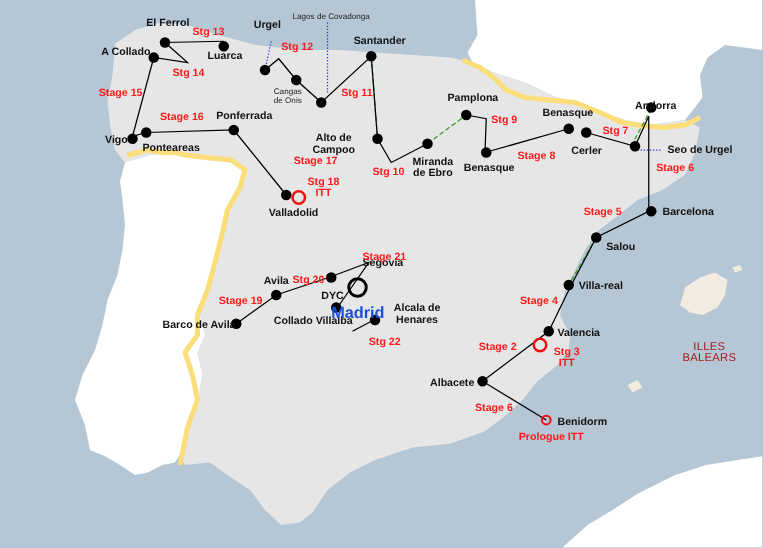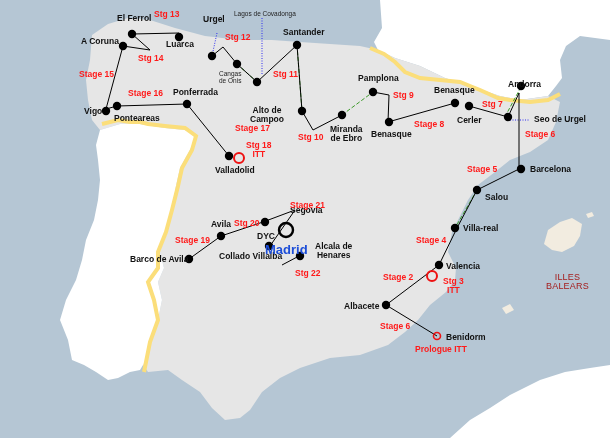--- a/index.html
+++ b/index.html
@@ -91,21 +91,21 @@
     <circle cx="300" cy="256" r="4.2"></circle>
   </g>
 
   <circle cx="239" cy="158" r="5" fill="none" stroke="#ee1111" stroke-width="2"></circle>
   <circle cx="432" cy="276" r="5" fill="none" stroke="#ee1111" stroke-width="2"></circle>
   <circle cx="437" cy="336" r="3.5" fill="none" stroke="#ee1111" stroke-width="1.6"></circle>
   <circle cx="286" cy="230" r="7" fill="none" stroke="#000" stroke-width="2.4"></circle>
 </svg>
 
 <div class="city" style="left:117px;top:14px;">El Ferrol</div>
-<div class="city" style="left:81px;top:37px;">A Coruna</div>
+<div class="city" style="left:81px;top:37px;">A Collado</div>
 <div class="city" style="left:166px;top:40px;">Luarca</div>
 <div class="city" style="left:203px;top:15px;">Urgel</div>
 <div class="city small" style="left:234px;top:10px;">Lagos de Covadonga</div>
 <div class="city small" style="left:219px;top:70px;"><span>Cangas</span><br><span>de Onis</span></div>
 <div class="city" style="left:283px;top:28px;">Santander</div>
 <div class="city" style="left:84px;top:107px;">Vigo</div>
 <div class="city" style="left:114px;top:114px;">Ponteareas</div>
 <div class="city" style="left:173px;top:88px;">Ponferrada</div>
 <div class="city" style="left:215px;top:166px;">Valladolid</div>
 <div class="city center" style="left:250px;top:106px;"><span>Alto de</span><br><span>Campoo</span></div>
@@ -136,21 +136,21 @@
 <div class="stage" style="left:443px;top:277px;"><span>Stg 3</span><br><span>ITT</span></div>
 <div class="stage" style="left:416px;top:236px;">Stage 4</div>
 <div class="stage" style="left:467px;top:165px;">Stage 5</div>
 <div class="stage" style="left:525px;top:130px;">Stage 6</div>
 <div class="stage" style="left:482px;top:100px;">Stg 7</div>
 <div class="stage" style="left:414px;top:120px;">Stage 8</div>
 <div class="stage" style="left:393px;top:91px;">Stg  9</div>
 <div class="stage" style="left:298px;top:133px;">Stg 10</div>
 <div class="stage" style="left:273px;top:70px;">Stg 11</div>
 <div class="stage" style="left:225px;top:33px;">Stg 12</div>
-<div class="stage" style="left:154px;top:10px;">Stg 13</div>
+<div class="stage" style="left:154px;top:21px;">Stg 13</div>
 <div class="stage" style="left:138px;top:54px;">Stg 14</div>
 <div class="stage" style="left:79px;top:70px;">Stage 15</div>
 <div class="stage" style="left:128px;top:89px;">Stage 16</div>
 <div class="stage" style="left:215px;top:124px;margin-left:20px;">Stage 17</div>
 <div class="stage" style="left:246px;top:141px;"><span>Stg 18</span><br><span>ITT</span></div>
 <div class="stage" style="left:175px;top:236px;">Stage 19</div>
 <div class="stage" style="left:234px;top:219px;">Stg 20</div>
 <div class="stage" style="left:290px;top:201px;">Stage 21</div>
 <div class="stage" style="left:295px;top:269px;">Stg 22</div>
 

